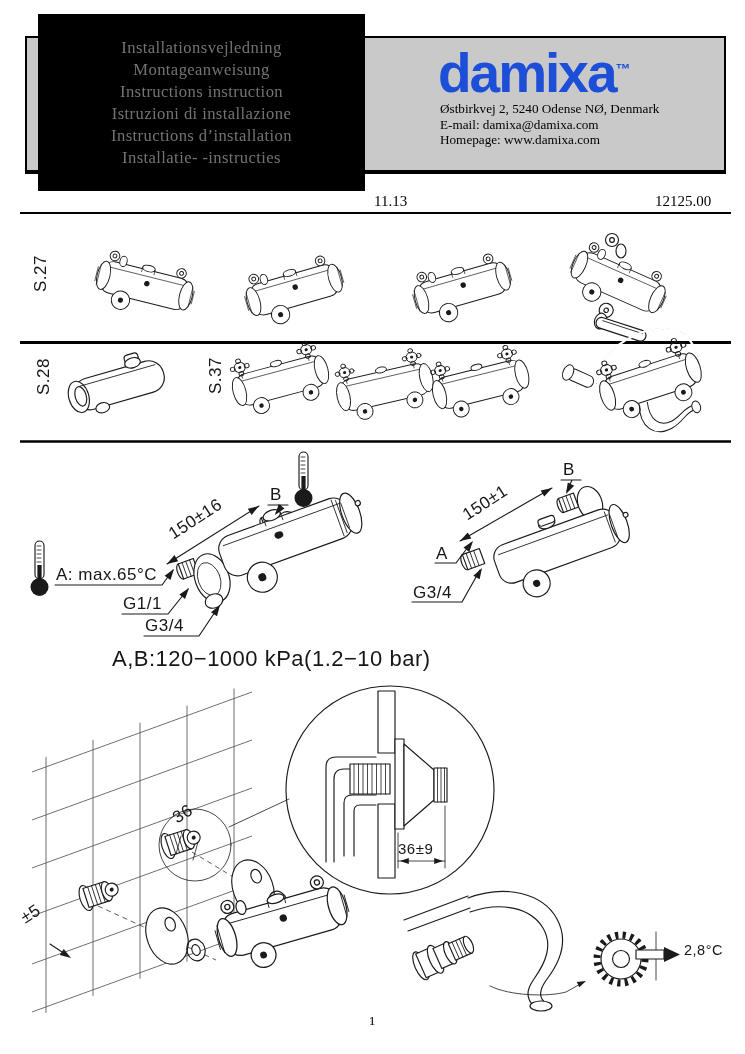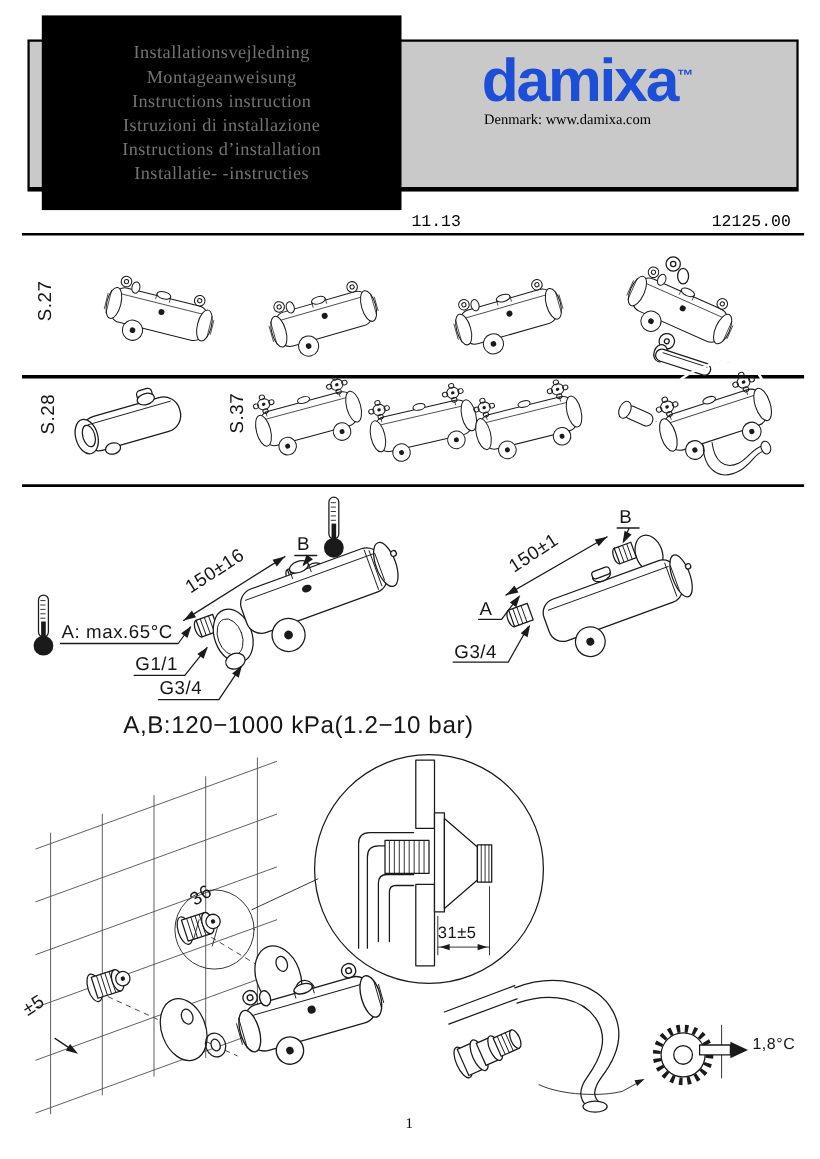--- a/index.html
+++ b/index.html
@@ -9,21 +9,21 @@
   
   .grayband{left:25px;top:36px;width:701px;height:138px;background:#c9c9c9;
             border:2px solid #000;border-bottom:4px solid #000;box-sizing:border-box;}
   .blackbox{left:38px;top:14px;width:327px;height:177px;background:#000;color:#737373;
             display:flex;flex-direction:column;justify-content:center;align-items:center;}
   .blackbox span{font-size:16.6px;line-height:22px;letter-spacing:.4px;white-space:nowrap;}
   .brand{left:438px;top:46px;font-family:"Liberation Sans",sans-serif;font-weight:bold;
          font-size:55px;letter-spacing:-2px;line-height:1;color:#1d4ed8;}
   .brand .tm{font-size:15px;letter-spacing:0;vertical-align:18px;}
   .addr{left:440px;top:101px;font-size:13.2px;line-height:15.6px;}
-  .docmeta{font-size:15px;font-family:Liberation Mono, monospace;}
+  .docmeta{font-size:15px;}
   
   .dim{position:absolute;font-family:"Liberation Sans",sans-serif;font-size:17px;
        letter-spacing:.5px;color:#161616;white-space:nowrap;}
   .rot{transform-origin:0 100%;}
   .serifsm{font-size:13.5px;}
   svg .ln{fill:none;stroke:#1a1a1a;stroke-width:1.15;stroke-linejoin:round;stroke-linecap:round;}
   svg .lnw{fill:#fff;stroke:#1a1a1a;stroke-width:1.15;stroke-linejoin:round;}
   svg .fillk{fill:#1a1a1a;stroke:none;}
   svg .thin{stroke-width:.8;}
   svg .grid{stroke:#4a4a4a;stroke-width:.8;}
@@ -328,21 +328,23 @@
     <span>Montageanweisung</span>
     <span>Instructions instruction</span>
     <span>Istruzioni di installazione</span>
     <span>Instructions d’installation</span>
     <span>Installatie- -instructies</span>
   </div>
 
   <div class="abs brand"><span>damixa</span><span class="tm">™</span></div>
 
   <div class="abs addr">
-    <div>Denmark: www.damixa.com</div>
+    <div>Østbirkvej 2, 5240 Odense NØ, Denmark</div>
+    <div>E-mail: damixa@damixa.com</div>
+    <div>Homepage: www.damixa.com</div>
   </div>
 
   <div class="abs docmeta" style="left:374px;top:193px">11.13</div>
   <div class="abs docmeta" style="left:640px;top:193px;width:86px;text-align:center">12125.00</div>
 
   <div class="dim rot" style="left:31px;top:292px;transform:rotate(-90deg);transform-origin:0 0;">S.27</div>
   <div class="dim rot" style="left:34px;top:395px;transform:rotate(-90deg);transform-origin:0 0;">S.28</div>
   <div class="dim rot" style="left:206px;top:394px;transform:rotate(-90deg);transform-origin:0 0;">S.37</div>
 
   <div class="dim" style="left:270px;top:485px">B</div>
@@ -352,17 +354,17 @@
   <div class="dim" style="left:145px;top:616px">G3/4</div>
   <div class="dim" style="left:112px;top:646px;font-size:22px">A,B:120−1000  kPa(1.2−10  bar)</div>
 
   <div class="dim" style="left:563px;top:460px">B</div>
   <div class="dim" style="left:470px;top:505px;transform:rotate(-33deg);transform-origin:0 100%;">150±1</div>
   <div class="dim" style="left:436px;top:544px">A</div>
   <div class="dim" style="left:413px;top:583px">G3/4</div>
 
   <div class="dim" style="left:180px;top:808px;transform:rotate(-33deg);transform-origin:0 100%;">36</div>
   <div class="dim" style="left:28px;top:908px;transform:rotate(-33deg);transform-origin:0 100%;">±5</div>
-  <div class="dim" style="left:398px;top:840px;font-size:15px">31±5</div>
-  <div class="dim" style="left:684px;top:942px;font-size:14.5px">1,8°C</div>
+  <div class="dim" style="left:398px;top:840px;font-size:15px">36±9</div>
+  <div class="dim" style="left:684px;top:942px;font-size:14.5px">2,8°C</div>
 
   <div class="abs serifsm" style="left:362px;top:1013px;width:20px;text-align:center">1</div>
 </div>
 
 </body></html>

